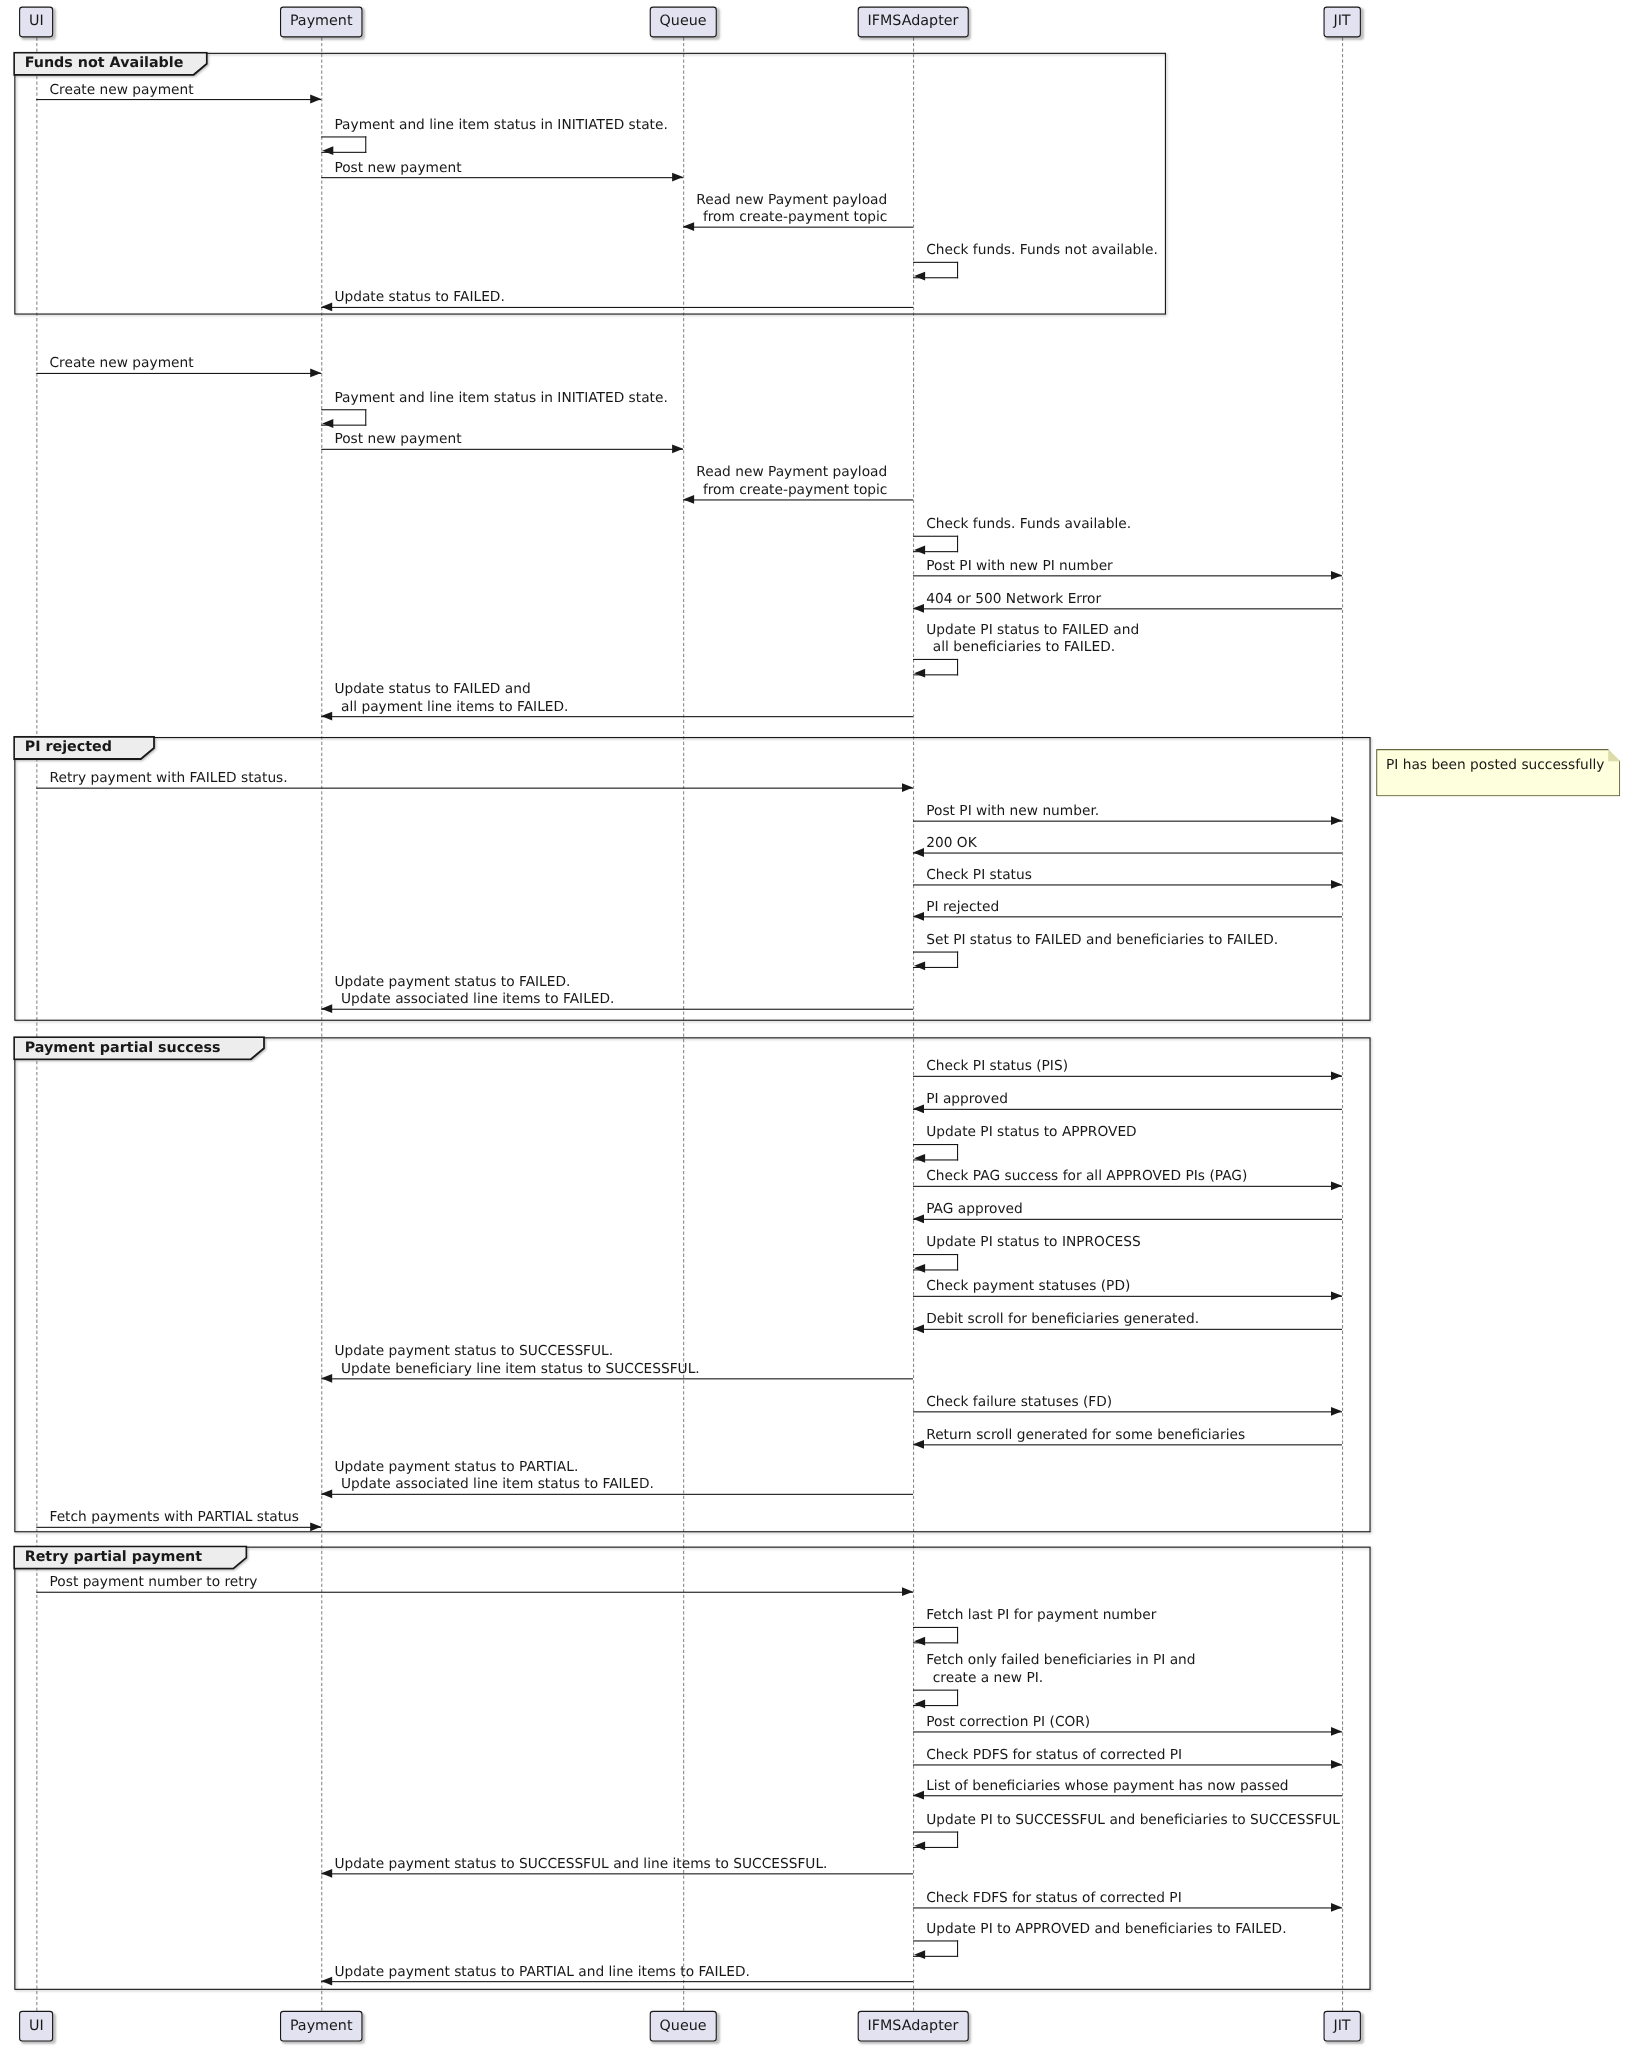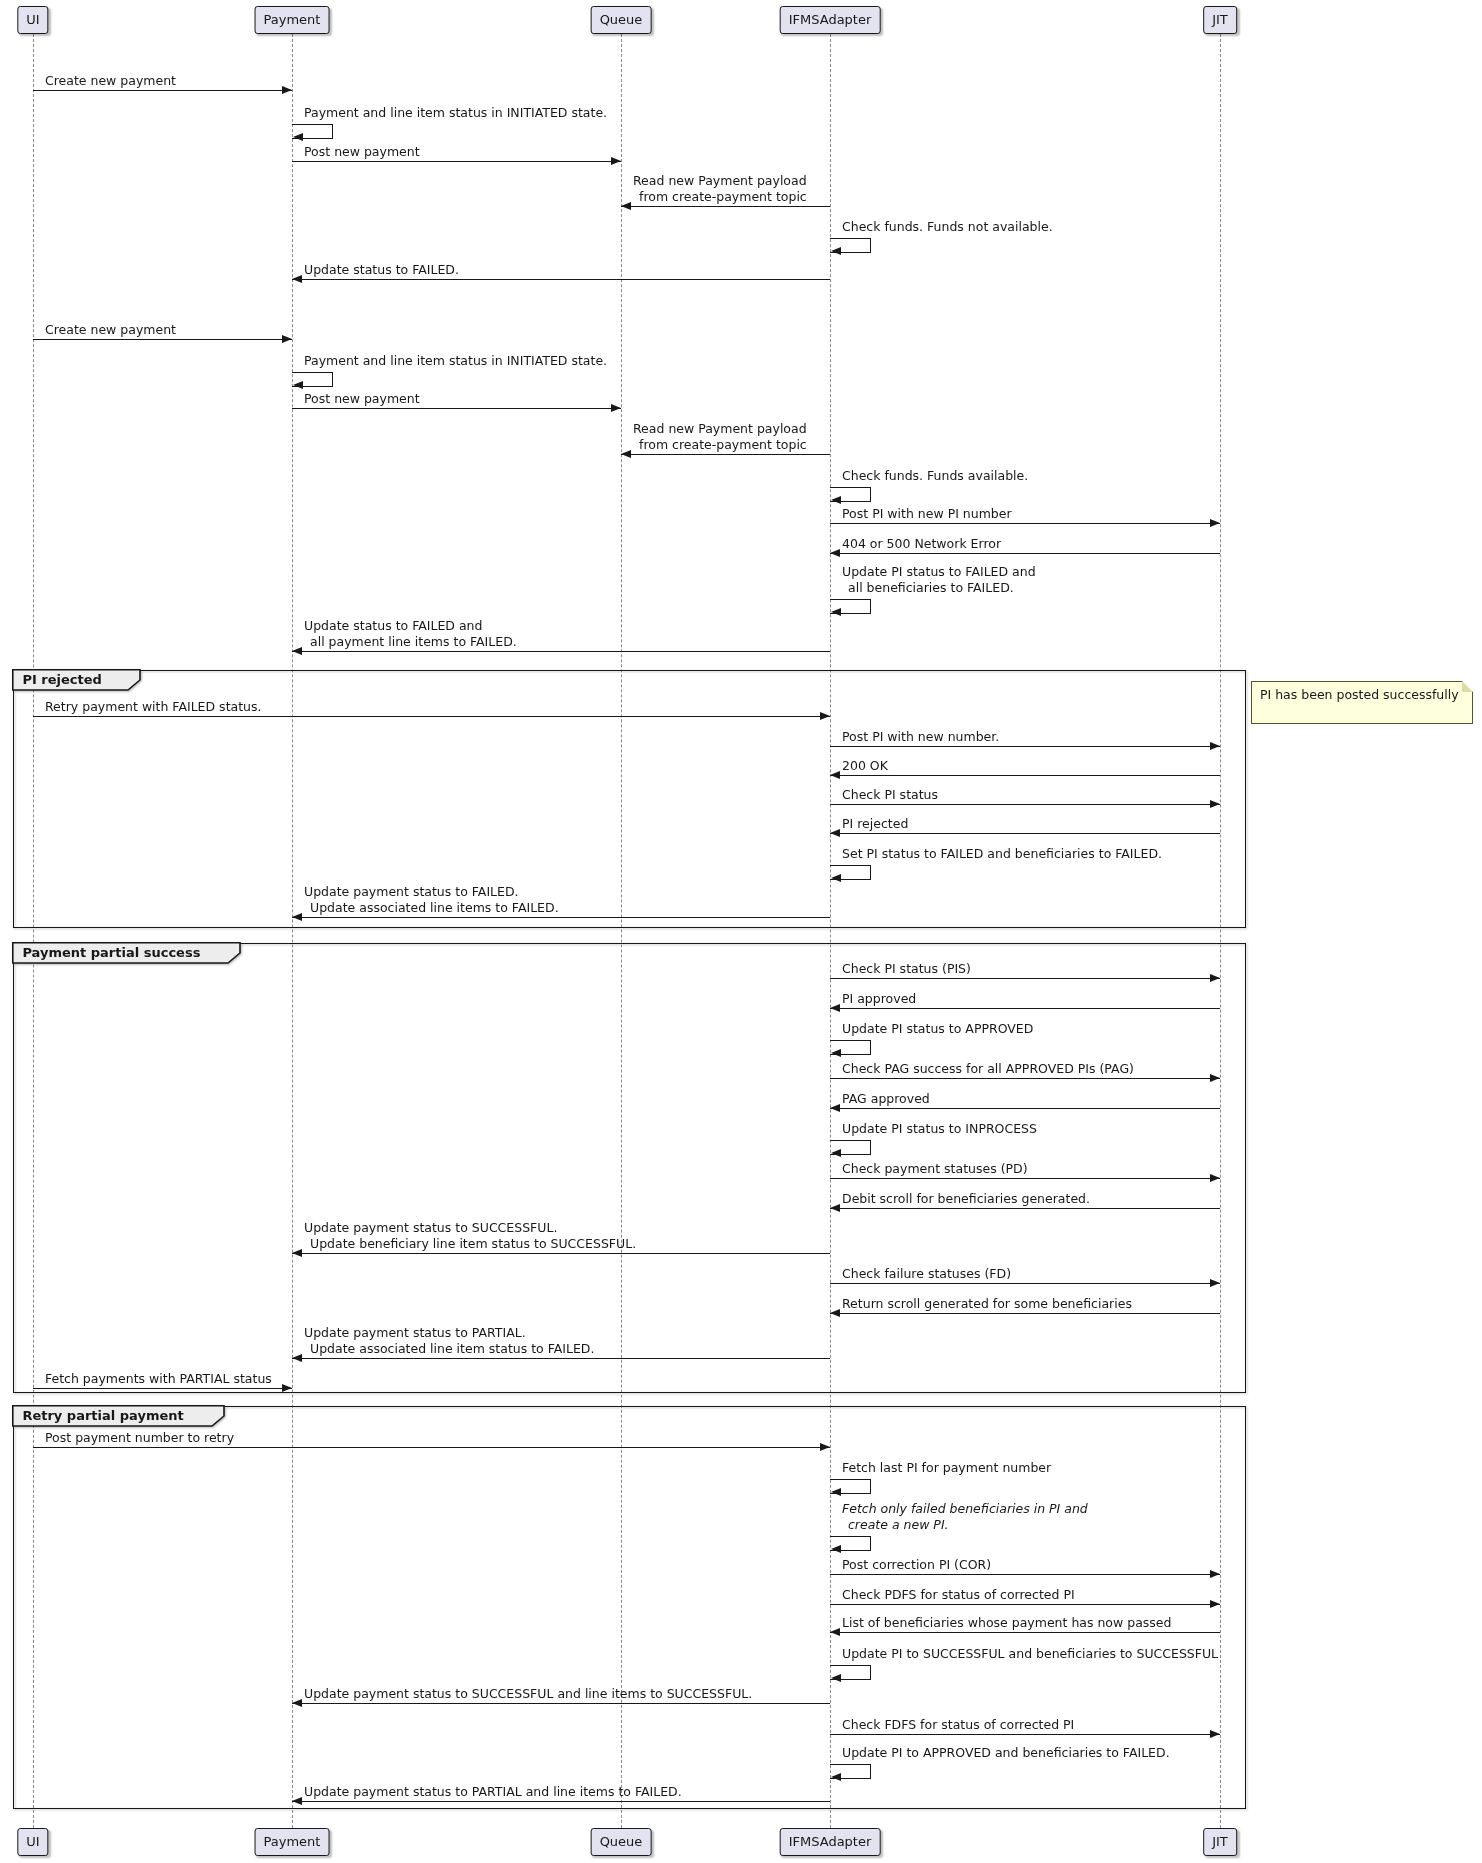--- a/index.html
+++ b/index.html
@@ -51,20 +51,28 @@
 </style>
 </head>
 <body>
 
 <div id="diagram">
     <div class="lifeline" style="left: 32.5px; top: 34px; height: 1794px;"></div>
     <div class="lifeline" style="left: 291.5px; top: 34px; height: 1794px;"></div>
     <div class="lifeline" style="left: 620.5px; top: 34px; height: 1794px;"></div>
     <div class="lifeline" style="left: 829.5px; top: 34px; height: 1794px;"></div>
     <div class="lifeline" style="left: 1219.5px; top: 34px; height: 1794px;"></div>
+    <div class="frame" style="left: 13px; top: 48px; width: 1044.8px; height: 235.8px;">
+      <div class="tab">
+        <svg width="177" height="22" xmlns="http://www.w3.org/2000/svg">
+          <path d="M0.8,0.8 H176 V11 L164,21 H0.8 Z" fill="#EDEDED" stroke="#181818" stroke-width="1.6"></path>
+        </svg>
+        <span class="tlabel">Funds not Available</span>
+      </div>
+    </div>
     <div class="frame" style="left: 13px; top: 670px; width: 1230.8px; height: 255.8px;">
       <div class="tab">
         <svg width="129" height="22" xmlns="http://www.w3.org/2000/svg">
           <path d="M0.8,0.8 H128 V11 L116,21 H0.8 Z" fill="#EDEDED" stroke="#181818" stroke-width="1.6"></path>
         </svg>
         <span class="tlabel">PI rejected</span>
       </div>
     </div>
     <div class="frame" style="left: 13px; top: 943px; width: 1230.8px; height: 447.8px;">
       <div class="tab">
@@ -269,21 +277,21 @@
     <div class="msglabel" style="left: 45px; top: 1430px;">
       <div>Post payment number to retry</div>
     </div>
     <div class="aline" style="left: 33px; top: 1447px; width: 797px;"></div>
     <div class="ahead right" style="left: 820px; top: 1443px;"></div>
     <div class="msglabel" style="left: 842px; top: 1460px;">
       <div>Fetch last PI for payment number</div>
     </div>
     <div class="selfloop" style="left: 830px; top: 1479px;"></div>
     <div class="ahead left" style="left: 831px; top: 1488px;"></div>
-    <div class="msglabel" style="left: 842px; top: 1501px; font-style: italic;">
+    <div class="msglabel" style="left: 842px; top: 1501px;">
       <div>Fetch only failed beneficiaries in PI and</div>
       <div class="l2">create a new PI.</div>
     </div>
     <div class="selfloop" style="left: 830px; top: 1536px;"></div>
     <div class="ahead left" style="left: 831px; top: 1545px;"></div>
     <div class="msglabel" style="left: 842px; top: 1557px;">
       <div>Post correction PI (COR)</div>
     </div>
     <div class="aline" style="left: 830px; top: 1574px; width: 390px;"></div>
     <div class="ahead right" style="left: 1210px; top: 1570px;"></div>

